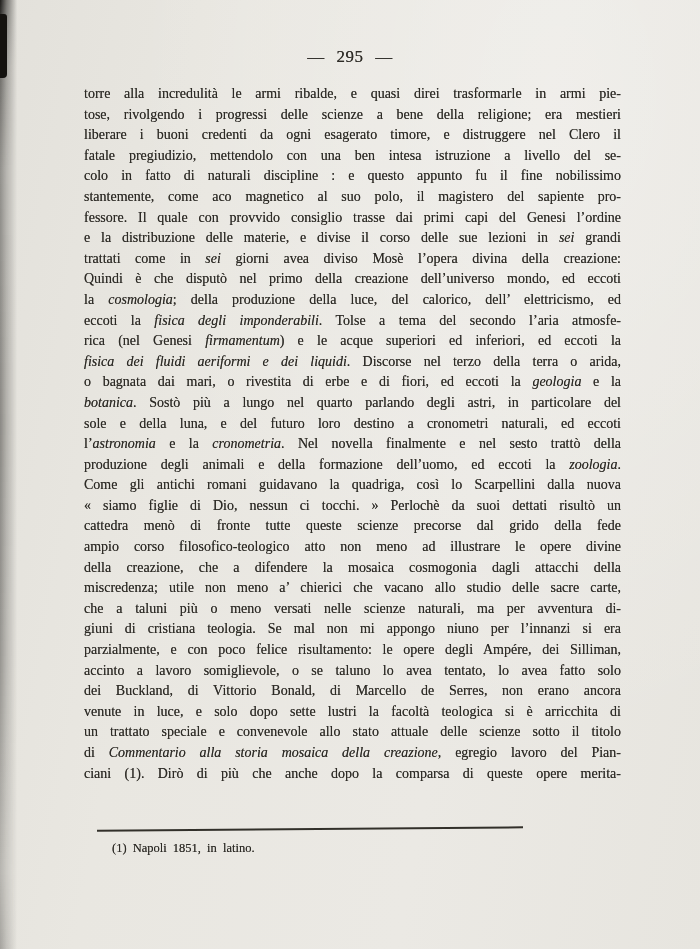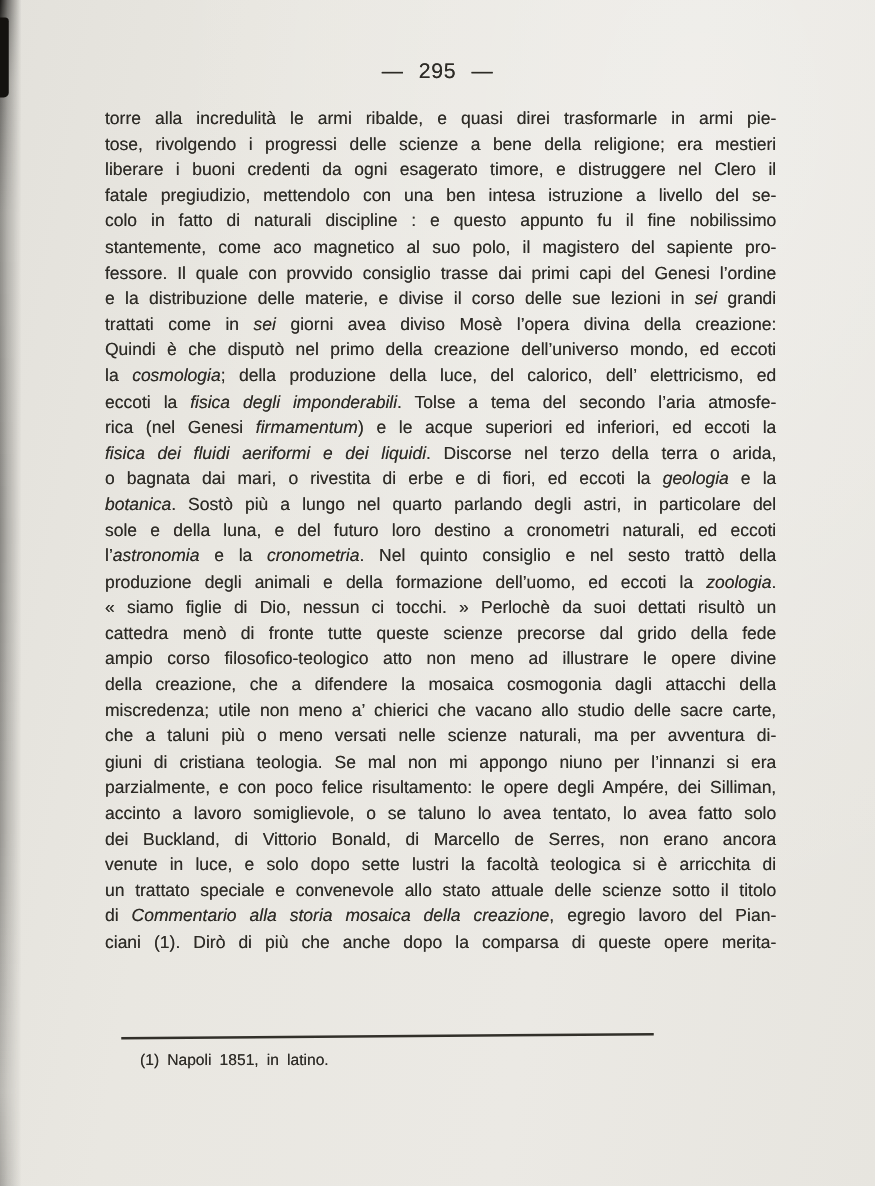--- a/index.html
+++ b/index.html
@@ -6,21 +6,21 @@
   body { width: 700px; background: #c9c7c2; }
 
   .scan {
     position: relative;
     width: 700px;
     height: 949px;
     overflow: hidden;
     background:
       radial-gradient(ellipse at 80% 10%, rgba(255,255,255,0.25) 0%, rgba(255,255,255,0) 55%),
       linear-gradient(100deg, #e3e1db 0%, #e9e7e1 28%, #ebe9e4 65%, #e7e5df 100%);
-    font-family: Liberation Sans, sans-serif;
+    font-family: Liberation Serif, serif;
     color: var(--ink, #2d2b26);
   }
 
   
   .gutter-shadow {
     position: absolute; left: 0; top: 0; width: 18px; height: 949px;
     background: linear-gradient(to bottom,
       rgba(12,11,9,0.92) 0%, rgba(12,11,9,0.55) 7%,
       rgba(12,11,9,0.38) 18%, rgba(12,11,9,0.42) 45%,
       rgba(12,11,9,0.36) 70%, rgba(12,11,9,0.22) 92%, rgba(12,11,9,0.30) 100%);
@@ -87,22 +87,23 @@
       <div class="line"><span>e la distribuzione delle materie, e divise il corso delle sue lezioni in </span><i>sei</i><span> grandi</span></div>
       <div class="line"><span>trattati come in </span><i>sei</i><span> giorni avea diviso Mosè l’opera divina della creazione:</span></div>
       <div class="line"><span>Quindi è che disputò nel primo della creazione dell’universo mondo, ed eccoti</span></div>
       <div class="line"><span>la </span><i>cosmologia</i><span>; della produzione della luce, del calorico, dell’ elettricismo, ed</span></div>
       <div class="line"><span>eccoti la </span><i>fisica degli imponderabili</i><span>. Tolse a tema del secondo l’aria atmosfe-</span></div>
       <div class="line"><span>rica (nel Genesi </span><i>firmamentum</i><span>) e le acque superiori ed inferiori, ed eccoti la</span></div>
       <div class="line"><i>fisica dei fluidi aeriformi e dei liquidi</i><span>. Discorse nel terzo della terra o arida,</span></div>
       <div class="line"><span>o bagnata dai mari, o rivestita di erbe e di fiori, ed eccoti la </span><i>geologia</i><span> e la</span></div>
       <div class="line"><i>botanica</i><span>. Sostò più a lungo nel quarto parlando degli astri, in particolare del</span></div>
       <div class="line"><span>sole e della luna, e del futuro loro destino a cronometri naturali, ed eccoti</span></div>
-      <div class="line"><span>l’</span><i>astronomia</i><span> e la </span><i>cronometria</i><span>. Nel quinto consiglio e nel sesto trattò della</span></div>
+      <div class="line"><span>l’</span><i>astronomia</i><span> e la </span><i>cronometria</i><span>. Nel novella finalmente e nel sesto trattò della</span></div>
       <div class="line"><span>produzione degli animali e della formazione dell’uomo, ed eccoti la </span><i>zoologia</i><span>.</span></div>
+      <div class="line"><span>Come gli antichi romani guidavano la quadriga, così lo Scarpellini dalla nuova</span></div>
       <div class="line"><span>« siamo figlie di Dio, nessun ci tocchi. » Perlochè da suoi dettati risultò un</span></div>
       <div class="line"><span>cattedra menò di fronte tutte queste scienze precorse dal grido della fede</span></div>
       <div class="line"><span>ampio corso filosofico-teologico atto non meno ad illustrare le opere divine</span></div>
       <div class="line"><span>della creazione, che a difendere la mosaica cosmogonia dagli attacchi della</span></div>
       <div class="line"><span>miscredenza; utile non meno a’ chierici che vacano allo studio delle sacre carte,</span></div>
       <div class="line"><span>che a taluni più o meno versati nelle scienze naturali, ma per avventura di-</span></div>
       <div class="line"><span>giuni di cristiana teologia. Se mal non mi appongo niuno per l’innanzi si era</span></div>
       <div class="line"><span>parzialmente, e con poco felice risultamento: le opere degli Ampére, dei Silliman,</span></div>
       <div class="line"><span>accinto a lavoro somiglievole, o se taluno lo avea tentato, lo avea fatto solo</span></div>
       <div class="line"><span>dei Buckland, di Vittorio Bonald, di Marcello de Serres, non erano ancora</span></div>

